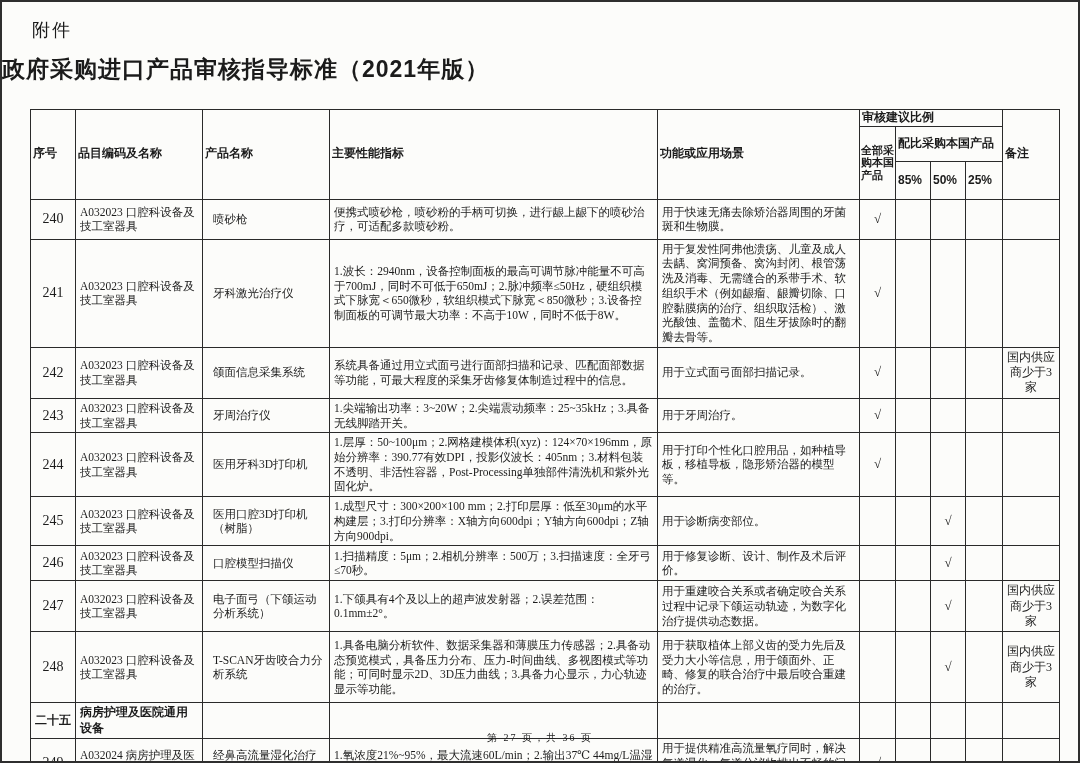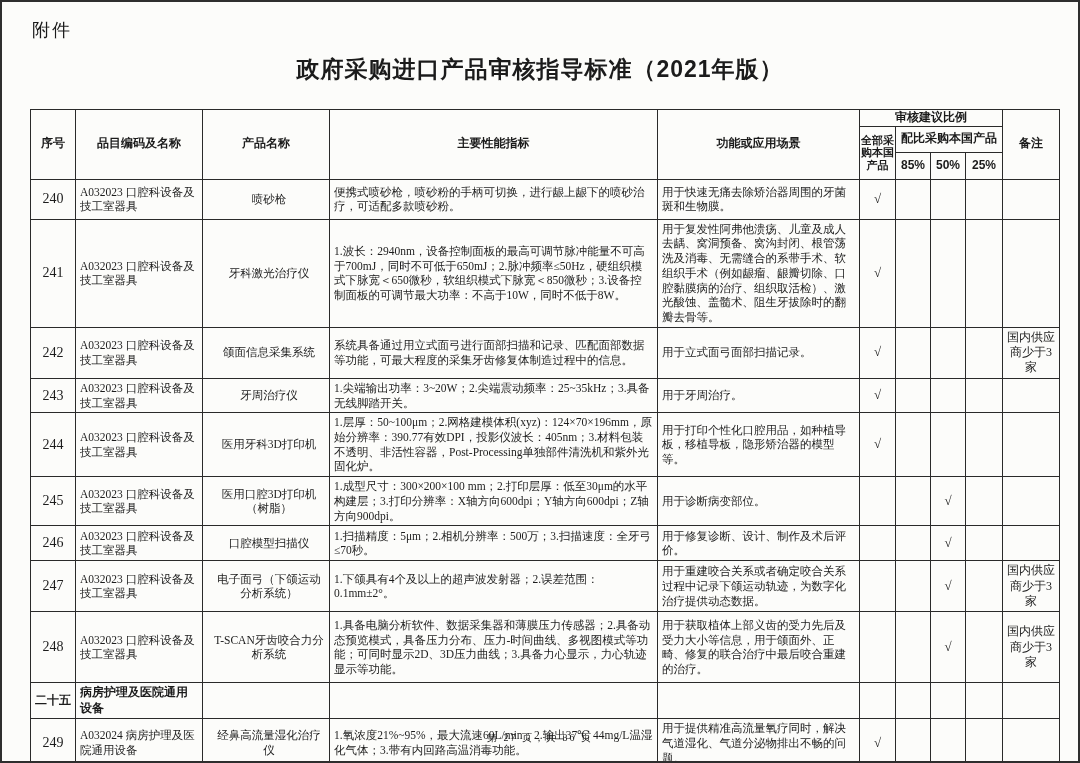--- a/index.html
+++ b/index.html
@@ -21,21 +21,20 @@
     font-family: "Liberation Sans", "DejaVu Sans", sans-serif;
     font-weight: normal;
     font-size: 18px;
     letter-spacing: 2px;
   }
   .doc-title {
     position: absolute;
     top: 52px;
     left: 0;
     width: 100%;
-    text-align: center;
     font-family: "Liberation Sans", "DejaVu Sans", sans-serif;
     font-weight: bold;
     font-size: 23px;
     letter-spacing: 1px;
   }
   table.main {
     position: absolute;
     top: 107px;
     left: 28px;
     width: 1029px;
@@ -43,38 +42,38 @@
     table-layout: fixed;
   }
   th, td {
     border: 1.6px solid #2a2a2a;
     overflow: hidden;
   }
   thead th {
     font-family: "Liberation Sans", "DejaVu Sans", sans-serif;
     font-weight: bold;
     font-size: 12px;
-    text-align: center;
+    text-align: left;
     padding: 1px 2px;
     line-height: 1.15;
   }
   thead tr.h1 { height: 16px; }
   thead tr.h2 { height: 20px; }
   thead tr.h3 { height: 21px; }
-  th.th-narrow { font-size: 11px; padding: 7px 1px; }
+  th.th-narrow { font-size: 11px; padding: 17px 1px; }
   td {
     font-size: 11.5px;
     line-height: 1.28;
     padding: 2px 4px;
     vertical-align: middle;
     color: #1c1c1c;
   }
   .c-no   { text-align: center; font-size: 14px; }
   .c-item { text-align: left; }
-  .c-prod { text-align: center; padding-left: 10px; }
+  .c-prod { text-align: left; padding-left: 10px; }
   .c-spec { text-align: left; }
   .c-func { text-align: left; }
   .c-chk  { text-align: center; font-size: 13px; padding: 0; }
   .c-remark { text-align: center; font-size: 12px; padding: 2px 2px; }
   tbody tr:nth-child(1)  { height: 40px; }
   tbody tr:nth-child(2)  { height: 88px; }
   tbody tr:nth-child(3)  { height: 38px; }
   tbody tr:nth-child(4)  { height: 16px; }
   tbody tr:nth-child(5)  { height: 57px; }
   tbody tr:nth-child(6)  { height: 41px; }

